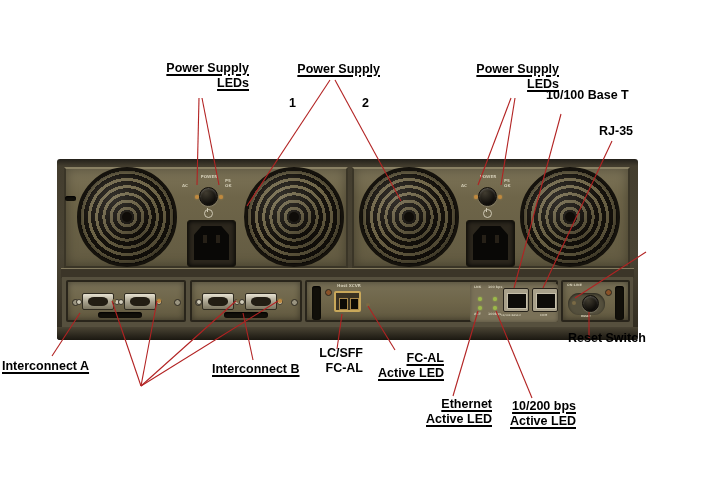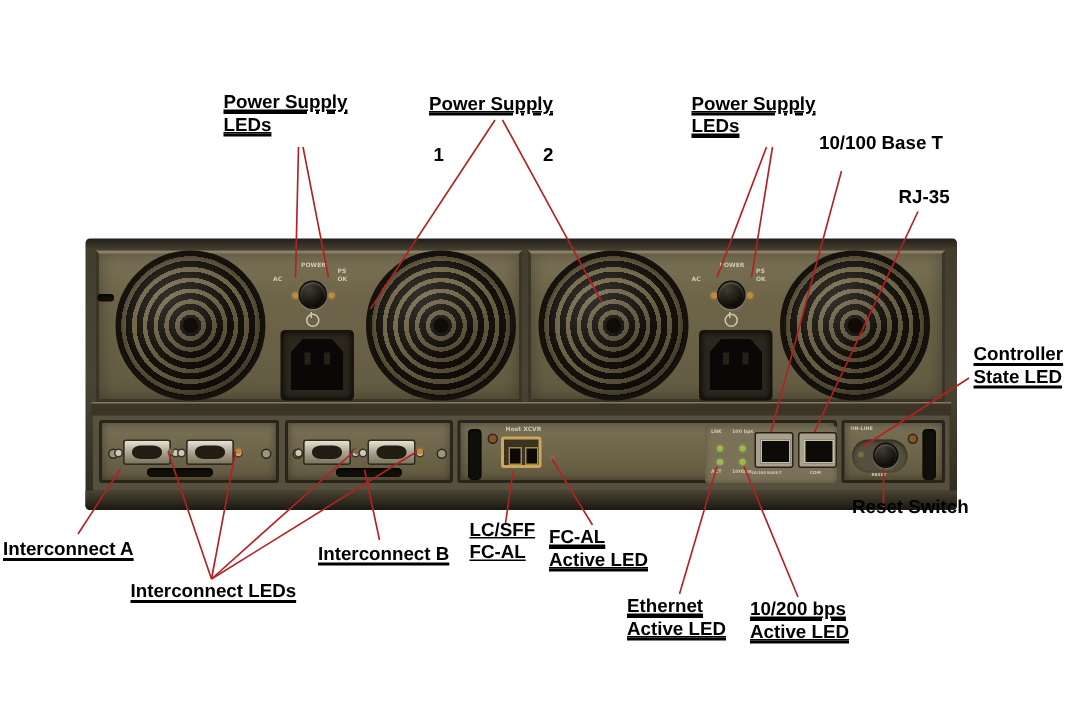--- a/index.html
+++ b/index.html
@@ -3,21 +3,21 @@
 <meta charset="utf-8">
 <style>
   html,body{margin:0;padding:0;background:#fff;}
   .canvas{position:relative;width:719px;height:481px;background:#fff;overflow:hidden;
           font-family:"Liberation Sans",sans-serif;}
   
   .lbl{position:absolute;font:700 12.5px/1.22 "Liberation Sans",sans-serif;color:#000;
        white-space:nowrap;z-index:6;}
   .lbl div{white-space:nowrap;}
   .u{text-decoration:underline;text-underline-offset:2px;text-decoration-thickness:1.5px;}
-  .ctr{text-align:left;text-decoration:underline;}
+  .ctr{text-align:right;}
   
   .chassis{position:absolute;left:57px;top:159px;width:581px;height:181px;
            background:linear-gradient(#23201a,#433d2e 7px,#4a4434 52%,#332e22 92%,#191610);
            border-radius:3px;z-index:1;}
   .panel{position:absolute;background:linear-gradient(#7c7357,#6e6549 30%,#635b42);
          border:2px solid #3a3527;border-top-color:#8a8164;box-shadow:inset 0 0 12px rgba(0,0,0,.35);
          box-sizing:border-box;}
   .fan{position:absolute;width:100px;height:100px;border-radius:50%;box-sizing:border-box;
        border:3px solid #15120c;
        background:
@@ -220,34 +220,27 @@
     <div class="u">Power Supply</div>
   </div>
   <div class="lbl" style="left:289px;top:96px;">1</div>
   <div class="lbl" style="left:362px;top:96px;">2</div>
   <div class="lbl ctr" style="left:461px;top:62px;width:98px;">
     <div class="u">Power Supply</div>
     <div class="u">LEDs</div>
   </div>
   <div class="lbl" style="left:546px;top:88px;">10/100 Base T</div>
   <div class="lbl" style="left:599px;top:124px;">RJ-35</div>
-  <div class="lbl" style="left:649px;top:229px;">
-    <div class="u">Controller</div>
-    <div class="u">State LED</div>
-  </div>
   <div class="lbl" style="left:568px;top:331px;">Reset Switch</div>
   <div class="lbl" style="left:2px;top:359px;">
     <div class="u">Interconnect A</div>
   </div>
   <div class="lbl" style="left:212px;top:362px;">
     <div class="u">Interconnect B</div>
   </div>
-  <div class="lbl" style="left:87px;top:387px;">
-    <div class="u">Interconnect LEDs</div>
-  </div>
   <div class="lbl ctr" style="left:313px;top:346px;width:50px;">
     <div>LC/SFF</div>
     <div>FC-AL</div>
   </div>
   <div class="lbl ctr" style="left:366px;top:351px;width:78px;">
     <div class="u">FC-AL</div>
     <div class="u">Active LED</div>
   </div>
   <div class="lbl ctr" style="left:418px;top:397px;width:74px;">
     <div class="u">Ethernet</div>

